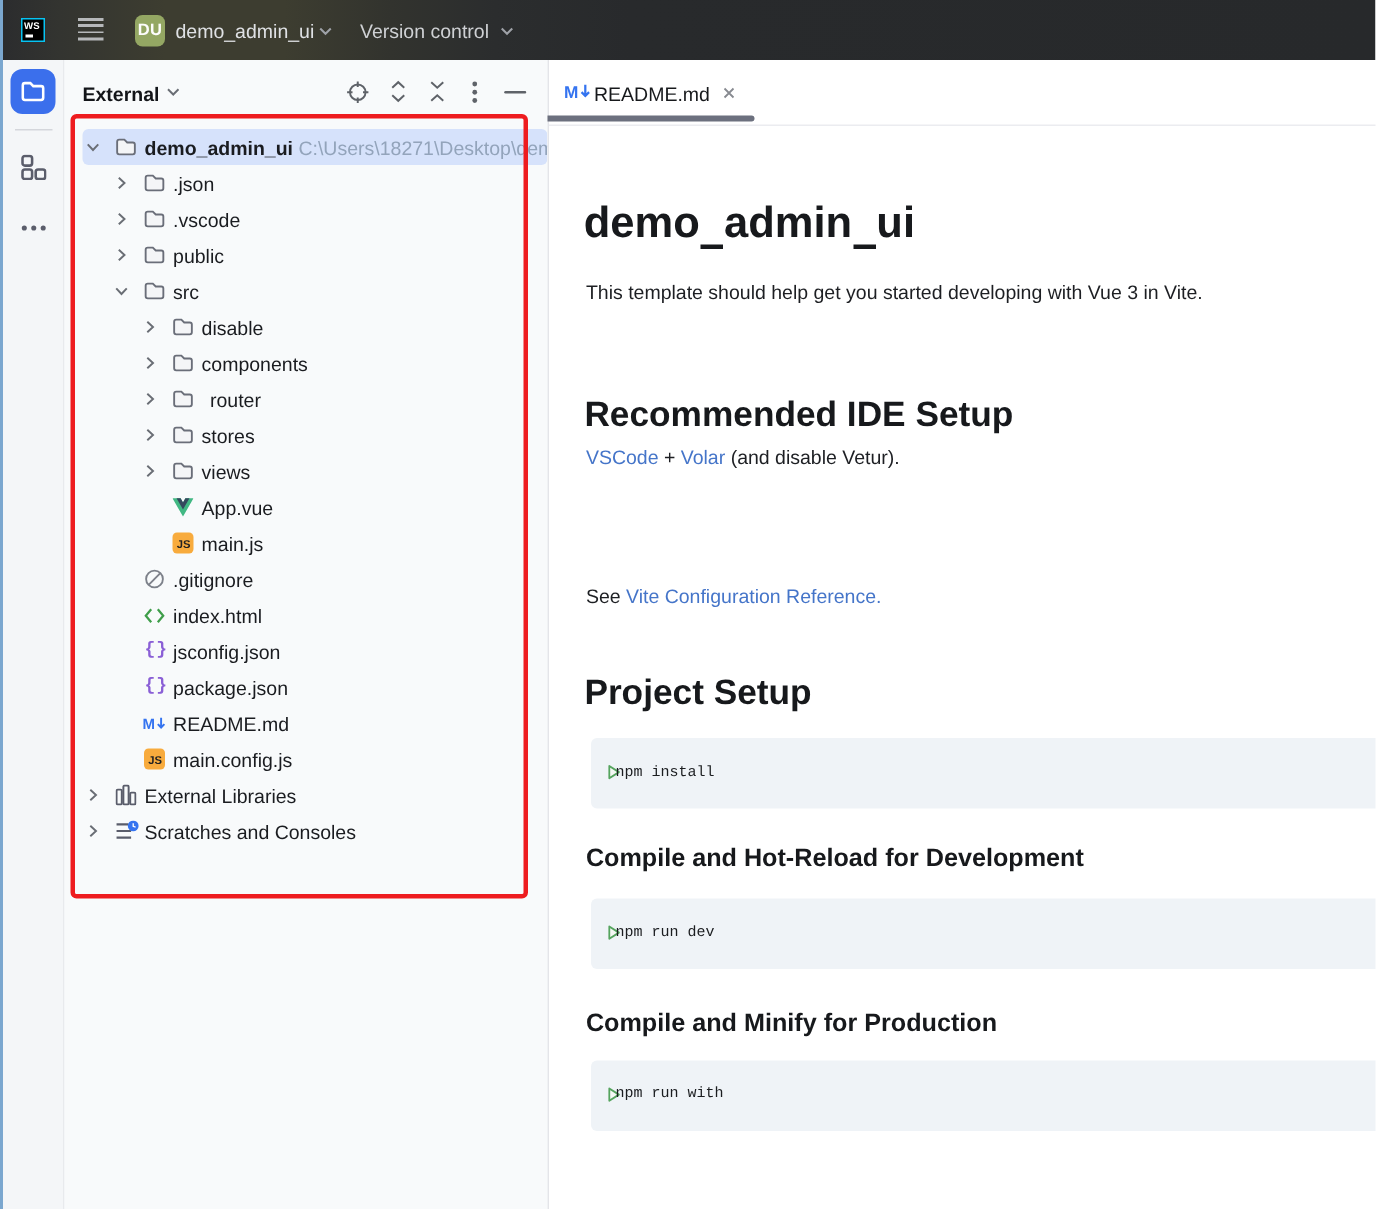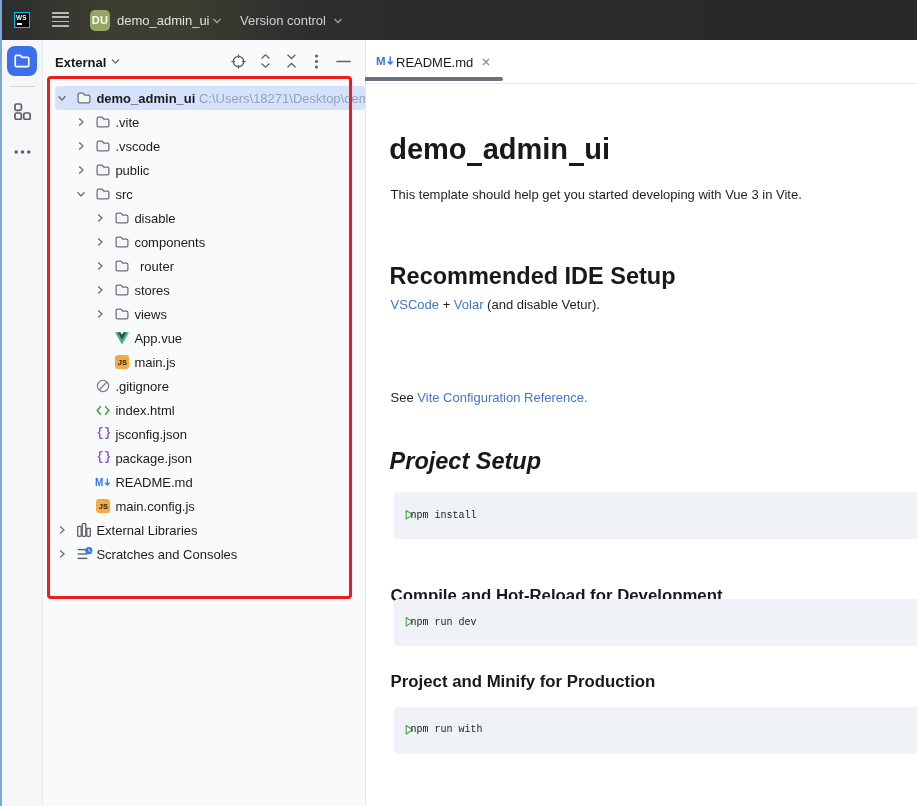--- a/index.html
+++ b/index.html
@@ -139,21 +139,21 @@
         </svg>
         <span class="rowtext" style="left:53.4px;font-weight:bold;">demo_admin_ui<span style="font-weight:normal;color:#93a4bb;"> C:\Users\18271\Desktop\demo_adm</span></span>
       </div>
       <div class="row" style="top:70px">
         <svg style="position:absolute;left:32.0px;top:6px" width="12" height="12" viewBox="0 0 12 12">
           <polyline points="4.2,2.5 8,6 4.2,9.5" fill="none" stroke="#6a6e75" stroke-width="1.3"></polyline>
         </svg>
         <svg style="position:absolute;left:53.4px;top:6px" width="14" height="12" viewBox="0 0 14 12">
           <path d="M1.1 2.5 C1.1 1.7 1.7 1.1 2.5 1.1 L5.9 1.1 L7.8 3 L11.5 3 C12.3 3 12.9 3.6 12.9 4.4 L12.9 9.5 C12.9 10.3 12.3 10.9 11.5 10.9 L2.5 10.9 C1.7 10.9 1.1 10.3 1.1 9.5 Z" fill="#f4f5f7" stroke="#6a6e79" stroke-width="1.25"></path>
         </svg>
-        <span class="rowtext" style="left:72.4px;">.vite</span>
+        <span class="rowtext" style="left:72.4px;">.json</span>
       </div>
       <div class="row" style="top:94px">
         <svg style="position:absolute;left:32.0px;top:6px" width="12" height="12" viewBox="0 0 12 12">
           <polyline points="4.2,2.5 8,6 4.2,9.5" fill="none" stroke="#6a6e75" stroke-width="1.3"></polyline>
         </svg>
         <svg style="position:absolute;left:53.4px;top:6px" width="14" height="12" viewBox="0 0 14 12">
           <path d="M1.1 2.5 C1.1 1.7 1.7 1.1 2.5 1.1 L5.9 1.1 L7.8 3 L11.5 3 C12.3 3 12.9 3.6 12.9 4.4 L12.9 9.5 C12.9 10.3 12.3 10.9 11.5 10.9 L2.5 10.9 C1.7 10.9 1.1 10.3 1.1 9.5 Z" fill="#f4f5f7" stroke="#6a6e79" stroke-width="1.25"></path>
         </svg>
         <span class="rowtext" style="left:72.4px;">.vscode</span>
       </div>
@@ -303,35 +303,35 @@
         <path d="M2 2 L8 8 M8 2 L2 8" stroke="#878a90" stroke-width="1.2"></path>
       </svg>
       <div id="tabunder"></div>
     </div>
     <div id="content">
       <div class="c h1" style="left:23.2px;top:51.2px;">demo<span class="hus">_</span>admin<span class="hus">_</span>ui</div>
       <div class="c p" style="left:24.6px;top:103.8px;">This template should help get you started developing with Vue 3 in Vite.</div>
       <div class="c h2" style="left:23.6px;top:160.5px;margin-top:20px;">Recommended IDE Setup</div>
       <div class="c p" style="left:24.6px;top:214px;text-align:right;"><span class="lnk">VSCode</span> + <span class="lnk">Volar</span> (and disable Vetur).</div>
       <div class="c p" style="left:24.6px;top:306.7px;">See <span class="lnk">Vite Configuration Reference.</span></div>
-      <div class="c h2" style="left:23.6px;top:366.0px;font-style:italic;">Project Setup</div>
+      <div class="c h2" style="left:23.6px;top:366.0px;">Project Setup</div>
       <div class="code" style="top:408px;">
         <svg class="play" width="9" height="12" viewBox="0 0 9 12">
           <path d="M1.2 1.6 L7.6 5.75 L1.2 9.9 Z" fill="#f4f8f4" stroke="#55a45e" stroke-width="1.2" stroke-linejoin="round"></path>
         </svg>
         <span>npm install</span>
       </div>
-      <div class="c h3" style="left:24.6px;top:480.4px;margin-top:24px;">Compile and Hot-Reload for Development</div>
+      <div class="c h3" style="left:24.6px;top:480.4px;">Compile and Hot-Reload for Development</div>
       <div class="code" style="top:515px;">
         <svg class="play" width="9" height="12" viewBox="0 0 9 12">
           <path d="M1.2 1.6 L7.6 5.75 L1.2 9.9 Z" fill="#f4f8f4" stroke="#55a45e" stroke-width="1.2" stroke-linejoin="round"></path>
         </svg>
         <span>npm run dev</span>
       </div>
-      <div class="c h3" style="left:24.6px;top:590.0px;">Project and Minify for Production</div>
+      <div class="c h3" style="left:24.6px;top:590.0px;">Compile and Minify for Production</div>
       <div class="code" style="top:622.5px;">
         <svg class="play" width="9" height="12" viewBox="0 0 9 12">
           <path d="M1.2 1.6 L7.6 5.75 L1.2 9.9 Z" fill="#f4f8f4" stroke="#55a45e" stroke-width="1.2" stroke-linejoin="round"></path>
         </svg>
         <span>npm run with</span>
       </div>
     </div>
   </div>
 
 </body></html>

